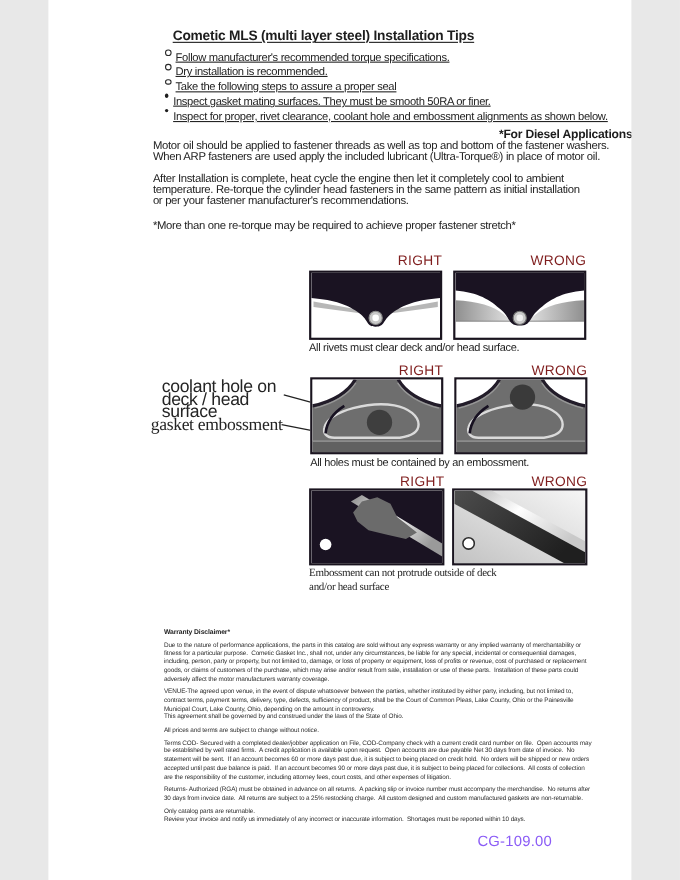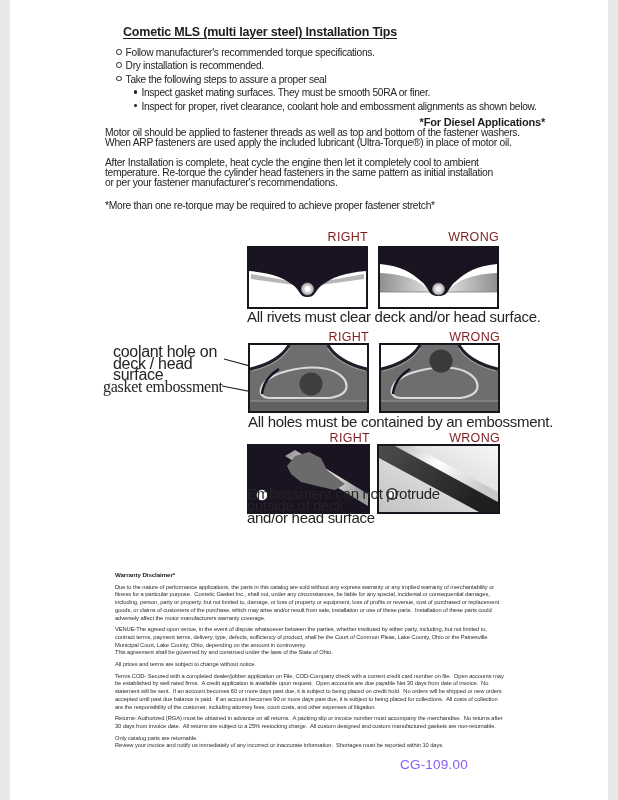--- a/index.html
+++ b/index.html
@@ -1,44 +1,44 @@
 <!DOCTYPE html>
 <html><head>
 <meta charset="utf-8">
 <style>
   html,body{margin:0;padding:0;background:#e8e8e8;}
   .page{
-    position:relative;width:598px;height:800px;background:#ffffff;
+    position:relative;width:530px;height:800px;background:#ffffff;
     font-family:"Liberation Sans","DejaVu Sans",sans-serif;color:#232323;
     overflow:hidden;margin:0 auto;
   }
   .abs{position:absolute;}
   
   .doc-title{
     left:113px;top:25px;font-size:12.5px;font-weight:bold;letter-spacing:-0.2px;
     text-decoration:underline;text-underline-offset:2px;text-decoration-thickness:1.4px;
     color:#1d1d1d;
   }
   
   .bullets{left:106px;top:46px;font-size:10.2px;letter-spacing:-0.3px;line-height:13.4px;color:#242424;}
-  .b-row{display:flex;align-items:center;}
+  .b-row{display:flex;align-items:flex-start;text-decoration:underline;}
   .mk{flex:0 0 auto;display:inline-block;width:3.6px;height:3.6px;border-radius:50%;margin-right:4px;position:relative;top:-1px;}
   .mk.ring{border:1px solid #2a2a2a;}
   .mk.dot{background:#1f1f1f;width:3.4px;height:3.4px;}
-  .sub{margin-left:18px;}
+  .sub{}
   
   .diesel{left:95px;top:116px;width:440px;font-size:10.3px;letter-spacing:-0.3px;color:#242424;}
   .diesel h2{font-size:11px;margin:0 0 0 0;letter-spacing:-0.2px;color:#1d1d1d;text-align:right;}
   .diesel p{margin:0 0 9px 0;line-height:10.3px;white-space:pre-line;}
   .diesel .note{margin-top:13px;}
   
   .fig-head{font-size:12.5px;letter-spacing:0.3px;text-align:right;color:#7f1d1d;}
   .panel{background:#fff;border:2px solid #1a141f;box-sizing:border-box;}
   .panel svg{display:block;width:100%;height:100%;}
-  .fig-caption{font-size:15px;letter-spacing:-0.3px;line-height:11.8px;color:#242424;white-space:pre-line;}
+  .fig-caption{font-size:10px;letter-spacing:-0.3px;line-height:11.8px;color:#242424;white-space:pre-line;}
   .callout{font-size:16px;letter-spacing:-0.3px;line-height:11.6px;text-align:left;color:#242424;white-space:pre-line;}
   
   .warranty{left:105px;top:571px;width:440px;font-size:5.8px;letter-spacing:-0.1px;line-height:7.7px;color:#2e2e2e;}
   .warranty h3{font-size:6.2px;margin:0 0 5px 0;color:#222;}
   .warranty p{margin:0 0 4px 0;white-space:pre-wrap;}
   
   .page-code{left:390px;top:757px;font-size:13.5px;letter-spacing:0.2px;color:#8b5cf6;}
 </style>
 </head>
 <body>
@@ -196,21 +196,21 @@
             <stop offset="1" stop-color="#c9c9c9"></stop>
         </linearGradient>
       </defs>
       <rect width="119" height="66" fill="url(#bgg)"></rect>
       <polygon points="16,0 34,0 119,46 119,56" fill="url(#hlb)"></polygon>
       <polygon points="0,0 16,0 119,56 119,66 100,66 0,12" fill="url(#darkb)"></polygon>
       <circle cx="13" cy="48" r="5.2" fill="#ffffff" stroke="#2b2b2b" stroke-width="1.4"></circle>
     </svg>
   </div>
 
-  <div class="abs fig-caption" style="left:237px;top:488px;width:230px;">Embossment can not protrude outside of deck
+  <div class="abs fig-caption" style="left:237px;top:516px;width:230px;font-family:Liberation Serif, serif;">Embossment can not protrude outside of deck
 and/or head surface</div>
 
   <div class="abs warranty">
     <h3>Warranty Disclaimer*</h3>
     <p>Due to the nature of performance applications, the parts in this catalog are sold without any express warranty or any implied warranty of merchantability or
 fitness for a particular purpose.  Cometic Gasket Inc., shall not, under any circumstances, be liable for any special, incidental or consequential damages,
 including, person, party or property, but not limited to, damage, or loss of property or equipment, loss of profits or revenue, cost of purchased or replacement
 goods, or claims of customers of the purchase, which may arise and/or result from sale, installation or use of these parts.  Installation of these parts could
 adversely affect the motor manufacturers warranty coverage.</p>
     <p>VENUE-The agreed upon venue, in the event of dispute whatsoever between the parties, whether instituted by either party, including, but not limited to,

